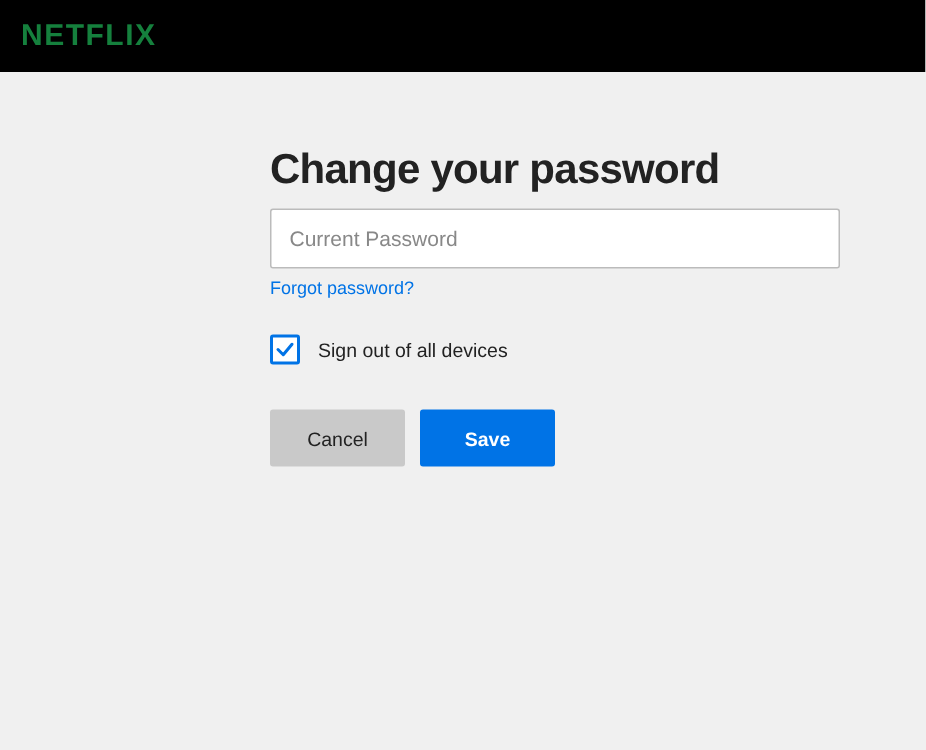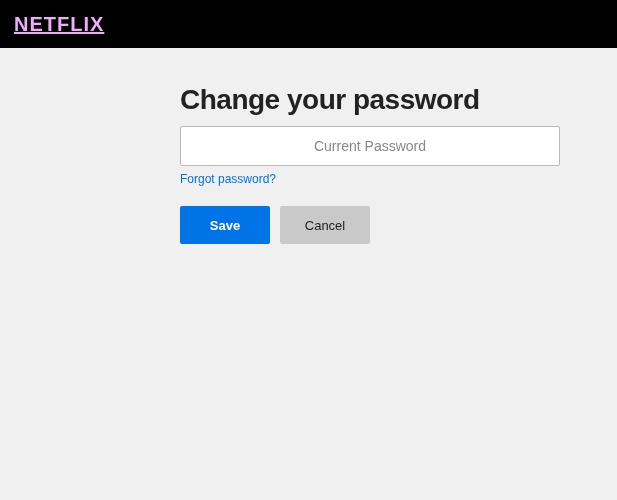--- a/index.html
+++ b/index.html
@@ -12,29 +12,28 @@
     }
     .header {
       width: 100%;
       height: 48px;
       background: #000;
       display: flex;
       align-items: center;
       padding-left: 14px;
     }
     .logo {
-      color: #f0abfc;
+      color: #15803d;
       font-weight: 800;
       font-size: 20px;
       letter-spacing: 1px;
       font-family: Arial, sans-serif;
-      text-decoration: underline;
     }
     .content {
-      padding-top: 36px;
+      padding-top: 49px;
       padding-left: 180px;
       padding-right: 36px;
     }
     h1.title {
       color: #222;
       font-size: 28px;
       font-weight: 800;
       margin-bottom: 10px;
       letter-spacing: -0.5px;
     }
@@ -47,21 +46,20 @@
       width: 380px;
       height: 40px;
       border: 1px solid #bbb;
       border-radius: 2px;
       padding: 0 12px;
       font-size: 14px;
       color: #333;
       background: #fff;
       outline: none;
       display: block;
-      text-align: center;
     }
     .input::placeholder { color: #888; }
     .field-block { margin-bottom: 26px; }
     .field-block.first { margin-bottom: 2px; }
     .forgot-link {
       color: #0073e6;
       font-size: 12px;
       text-decoration: none;
       display: inline-block;
       margin-top: 4px;
@@ -124,18 +122,26 @@
 <div class="content">
   <h1 class="title">Change your password</h1>
 
   <div class="field-block first">
     <input type="password" class="input" placeholder="Current Password" style="">
   </div>
   <a href="#" class="forgot-link">Forgot password?</a>
 
 
 
+  <div class="checkbox-row">
+    <div class="checkbox">
+      <svg viewBox="0 0 24 24">
+        <path d="M4 12 L10 18 L20 6" stroke="#0073e6" stroke-width="3.5" fill="none" stroke-linecap="round" stroke-linejoin="round"></path>
+      </svg>
+    </div>
+    <span class="checkbox-label">Sign out of all devices</span>
+  </div>
 
   <div class="button-row">
+    <button class="btn btn-secondary">Cancel</button>
     <button class="btn btn-primary">Save</button>
-    <button class="btn btn-secondary">Cancel</button>
   </div>
 </div>
 
 </body></html>

